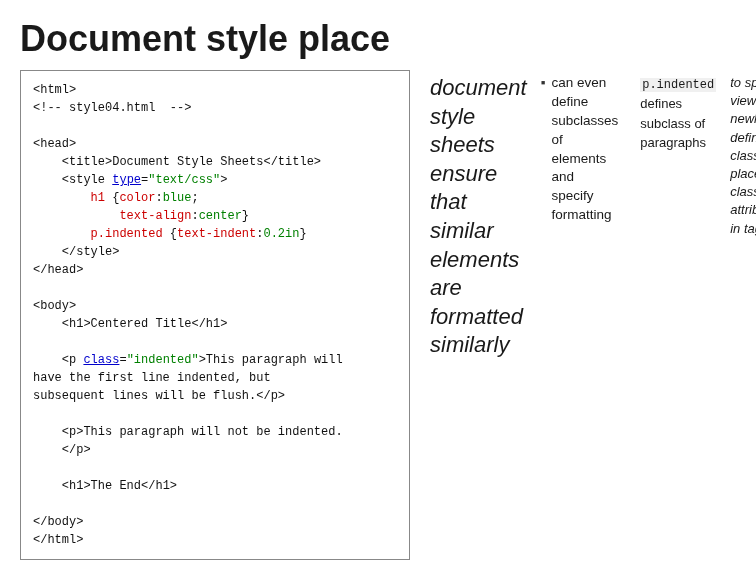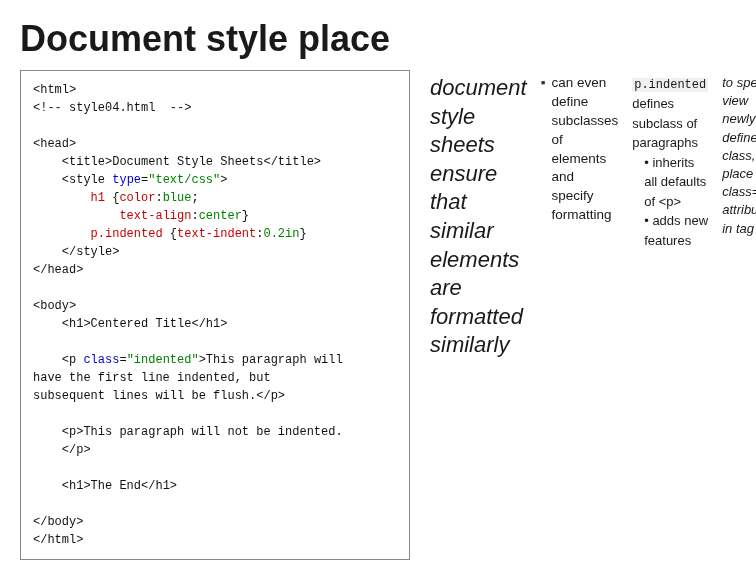--- a/index.html
+++ b/index.html
@@ -34,21 +34,21 @@
       flex-shrink: 0;
     }
 
     .code-box pre {
       font-family: 'Courier New', Courier, monospace;
       font-size: 12px;
       line-height: 1.5;
       color: #111;
       white-space: pre;
     }
-    .code-box .attr { color: #0000cc; }
+    .code-box .attr { color: #0000cc; text-decoration: underline; }
     .code-box .val { color: #008000; }
     .code-box .prop { color: #cc0000; }
 
     .right-panel {
       flex: 1;
       display: flex;
       flex-direction: row;
       gap: 14px;
       padding-top: 4px;
     }
@@ -80,20 +80,21 @@
     .bullet-block ul li::before {
       content: '▪';
       color: #333;
       flex-shrink: 0;
     }
 
     .sub-block {
       font-size: 13px;
       color: #1a1a1a;
       line-height: 1.5;
+      margin-left: 8px;
     }
 
     .sub-block .mono {
       font-family: 'Courier New', Courier, monospace;
       font-size: 12px;
       background: #f0f0f0;
       padding: 0 2px;
     }
 
     .sub-block .sub-bullets {
@@ -169,24 +170,20 @@
       <ul>
         <li>
             <span>can even define subclasses of elements and specify formatting</span>
           </li>
       </ul>
     </div>
 
     <div class="sub-block">
       <span class="mono">p.indented</span>
       <span>defines subclass of paragraphs</span>
-      <ul class="sub-bullets">
-        <li>inherits all defaults of &lt;p&gt;</li>
-        <li>adds new features</li>
-      </ul>
     </div>
 
     <div class="specify-block">to specify view newly defined class, place class="ID" attribute in tag</div>
 
     <div class="note-block">note how "clean" the BODY is</div>
 
   </div>
 </div>
 
 </body></html>

